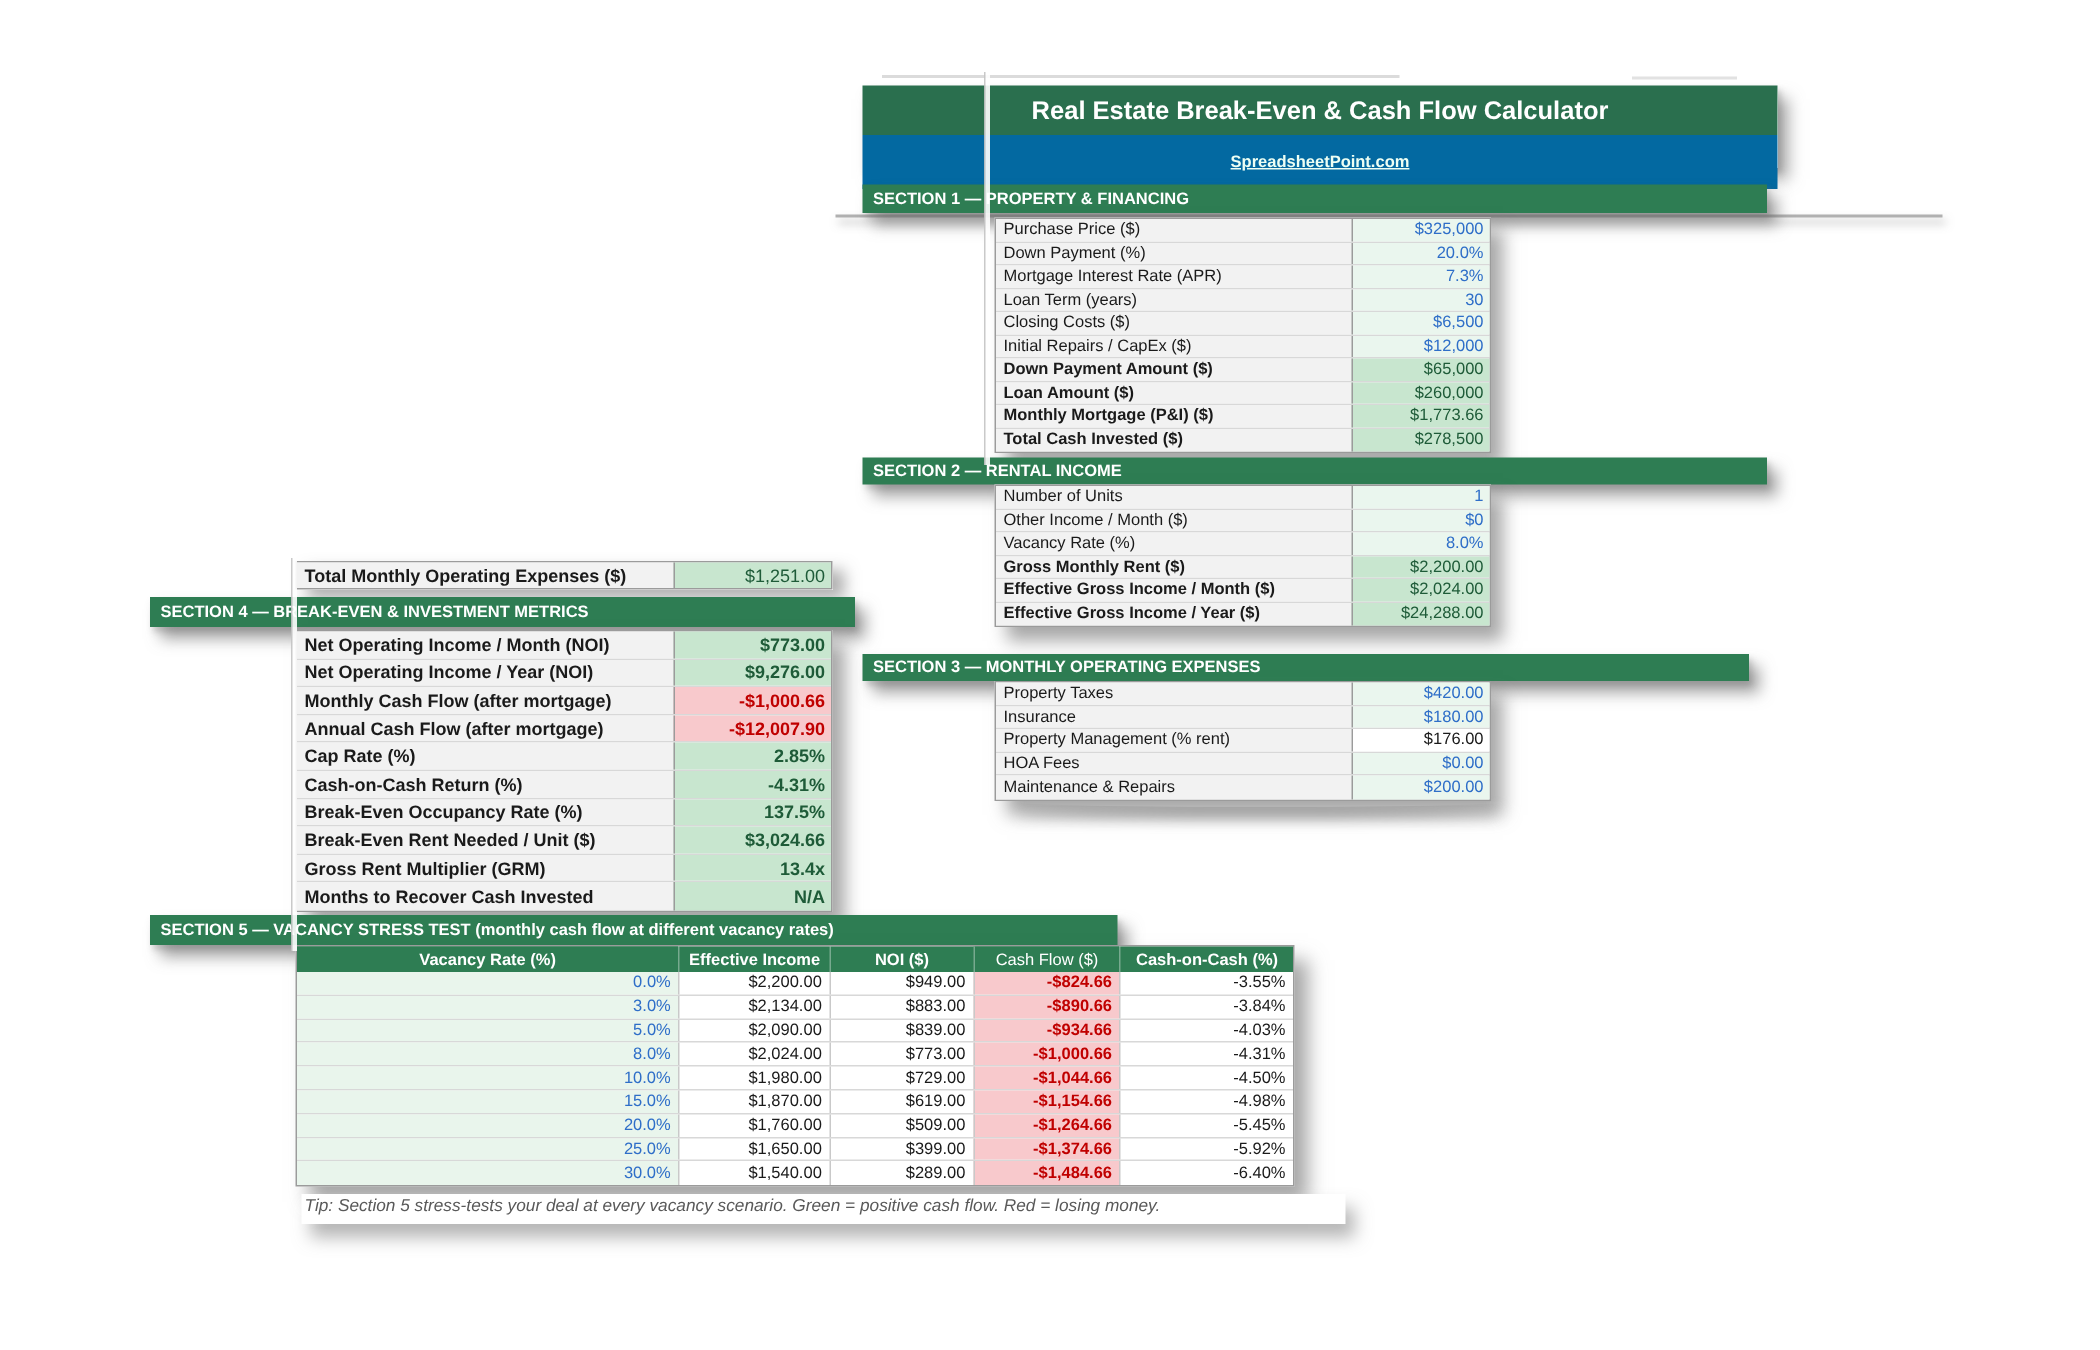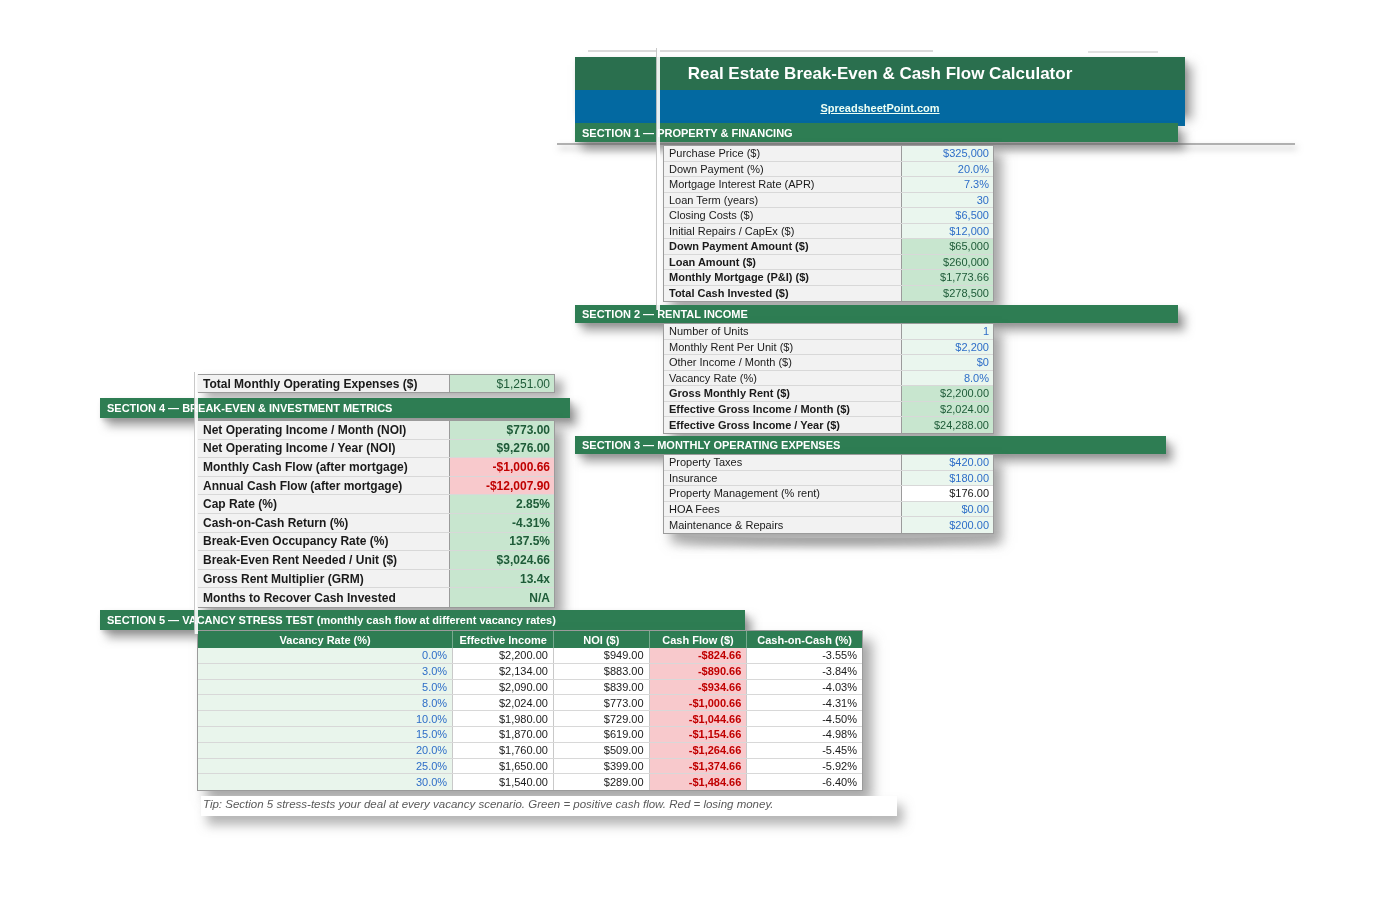--- a/index.html
+++ b/index.html
@@ -142,24 +142,20 @@
     </div>
 
   <div class="secbar shadowed" style="left:575px;top:305px;width:603px;height:18px;">SECTION 2 — RENTAL INCOME</div>
   <div id="sec2-table" class="kvtable" style="left:663px;top:323px;width:331px;">
 
       <div class="trow input">
         <div class="lbl">Number of Units</div>
         <div class="val">1</div>
       </div>
 
-      <div class="trow input">
-        <div class="lbl">Monthly Rent Per Unit ($)</div>
-        <div class="val">$2,200</div>
-      </div>
 
       <div class="trow input">
         <div class="lbl">Other Income / Month ($)</div>
         <div class="val">$0</div>
       </div>
 
       <div class="trow input">
         <div class="lbl">Vacancy Rate (%)</div>
         <div class="val">8.0%</div>
       </div>
@@ -273,21 +269,21 @@
         <div class="val">N/A</div>
       </div>
     </div>
 
   <div class="secbar shadowed" style="left:100px;top:610px;width:645px;height:20px;text-align:right;">SECTION 5 — VACANCY STRESS TEST (monthly cash flow at different vacancy rates)</div>
   <div id="sec5-table">
     <div class="s5hrow">
       <div class="s5hcell c-rate" style="background:#2e7d53;color:#fff;justify-content:center;">Vacancy Rate (%)</div>
       <div class="s5hcell c-income">Effective Income</div>
       <div class="s5hcell c-noi">NOI ($)</div>
-      <div class="s5hcell c-cf" style="background:#2e7d53;color:#fff;font-weight:700;justify-content:center;text-align:right;">Cash Flow ($)</div>
+      <div class="s5hcell c-cf" style="background:#2e7d53;color:#fff;font-weight:400;justify-content:center;text-align:right;">Cash Flow ($)</div>
       <div class="s5hcell c-coc">Cash-on-Cash (%)</div>
     </div>
     <div>
 
         <div class="s5row">
           <div class="s5cell c-rate">0.0%</div>
           <div class="s5cell c-income">$2,200.00</div>
           <div class="s5cell c-noi">$949.00</div>
           <div class="s5cell c-cf">-$824.66</div>
           <div class="s5cell c-coc">-3.55%</div>

